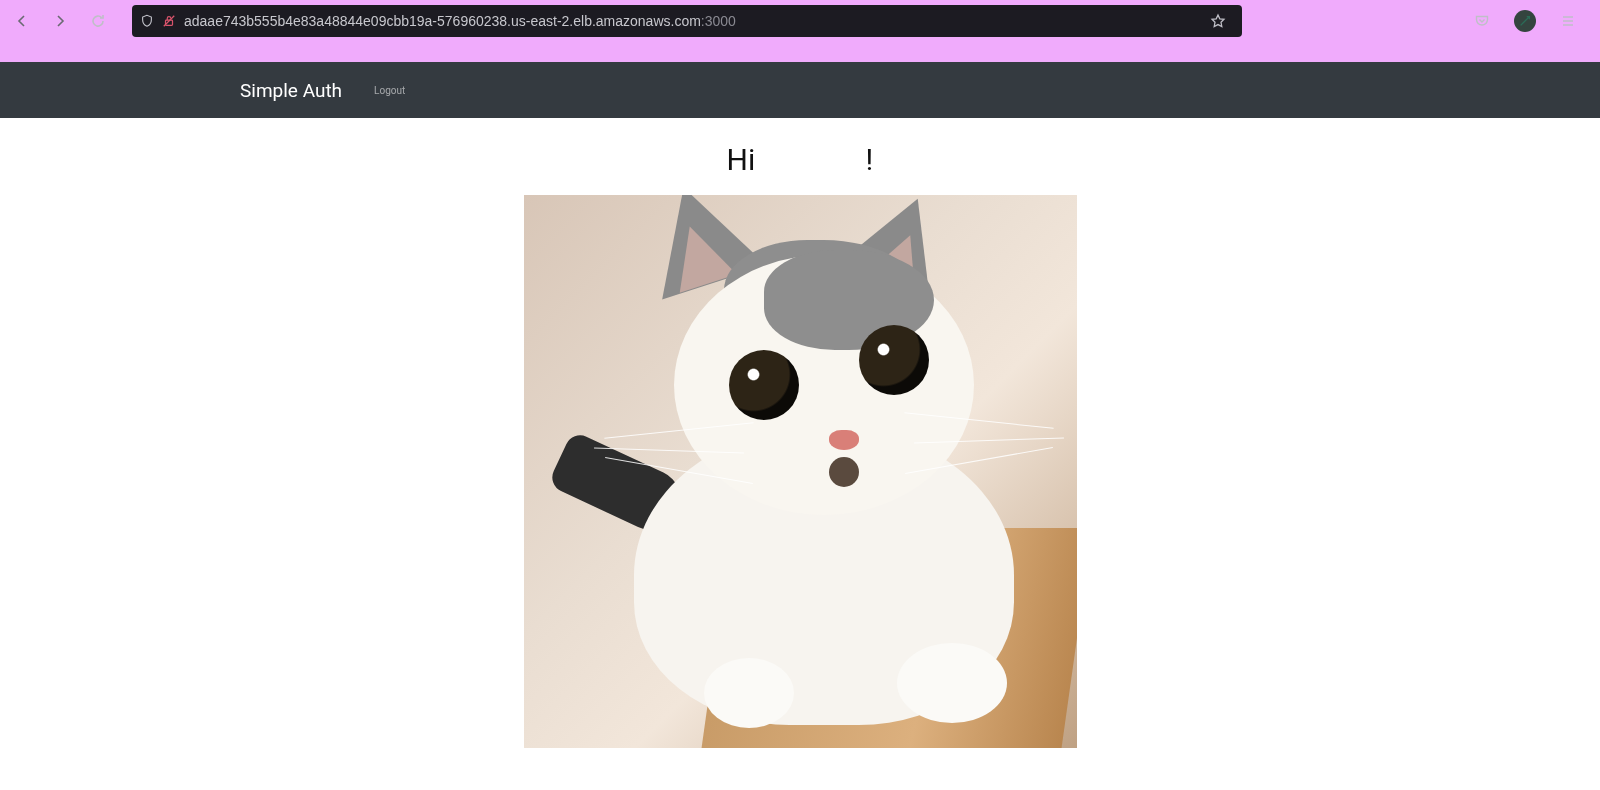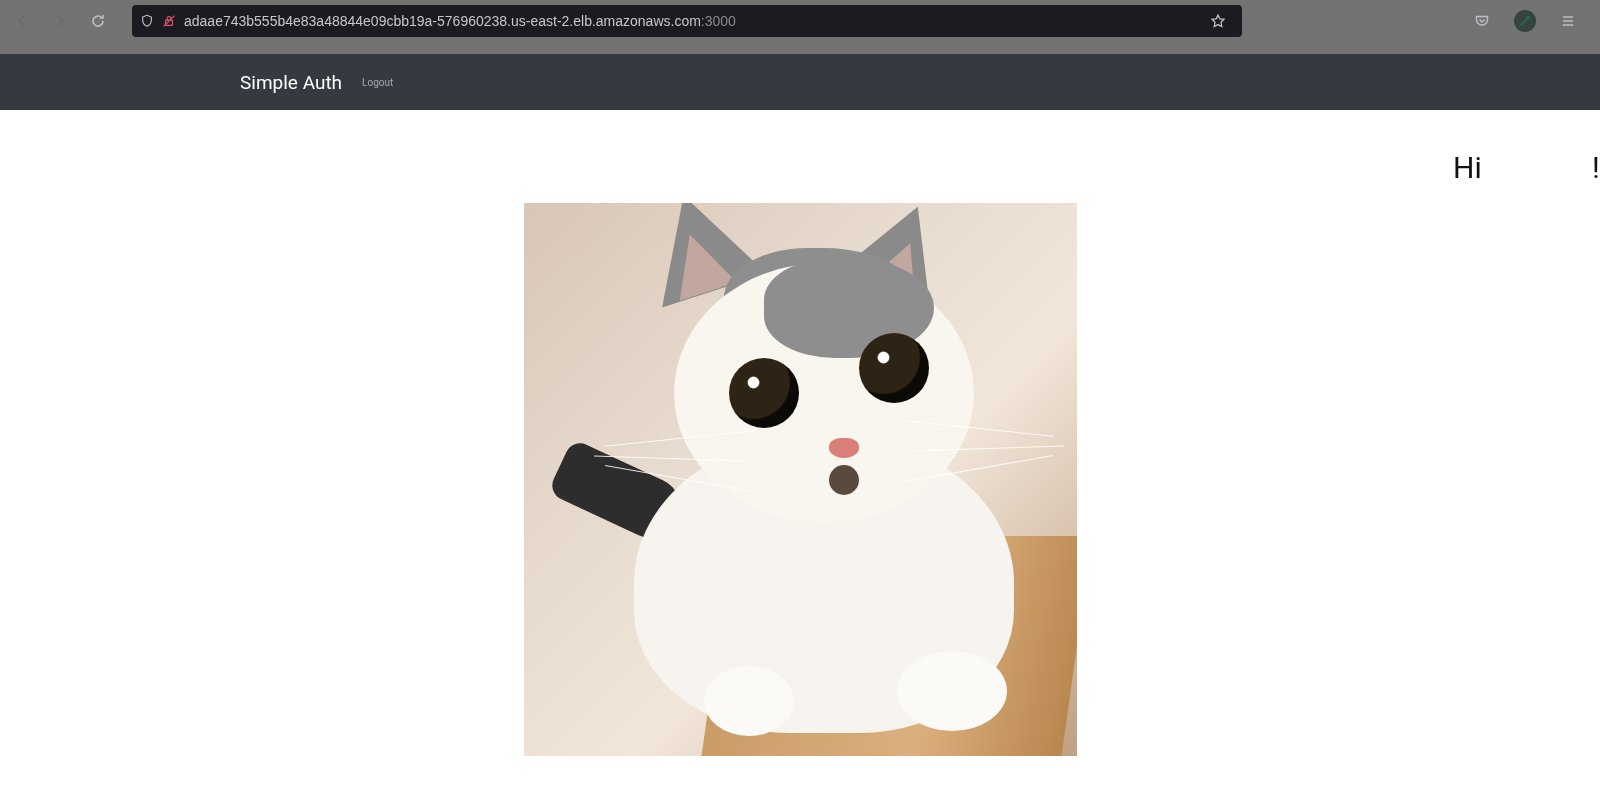--- a/index.html
+++ b/index.html
@@ -5,22 +5,22 @@
     * { margin: 0; padding: 0; box-sizing: border-box; }
     body {
       font-family: -apple-system, BlinkMacSystemFont, "Segoe UI", Roboto, Helvetica, Arial, sans-serif;
       background: #fff;
       width: 1600px;
       height: 790px;
       overflow: hidden;
     }
     
     .browser-chrome {
-      background: #737373;
-      height: 54px;
+      background: #f0abfc;
+      height: 62px;
       display: flex;
       flex-direction: column;
     }
     .toolbar-row {
       display: flex;
       align-items: center;
       height: 42px;
       padding: 0 6px;
       gap: 6px;
     }
@@ -75,37 +75,37 @@
       display:flex; align-items:center; justify-content:center;
       font-weight: 600;
     }
     
     .app-nav {
       background: #343a40;
       height: 56px;
       display: flex;
       align-items: center;
       padding: 0 240px;
-      gap: 20px;
+      gap: 32px;
     }
     .brand {
       color: #fff;
       font-size: 19px;
       font-weight: 400;
     }
     .nav-link {
       color: rgba(255,255,255,0.55);
       font-size: 10px;
       font-weight: 400;
       cursor: pointer;
     }
     
     .page {
-      text-align: right;
-      padding-top: 40px;
+      text-align: center;
+      padding-top: 24px;
     }
     .greeting {
       font-size: 30px;
       font-weight: 400;
       color: #111;
       font-family: -apple-system, "Segoe UI", Roboto, sans-serif;
       letter-spacing: 0.2px;
     }
     .greeting .gap { display:inline-block; width: 110px; }
     .image-box {

